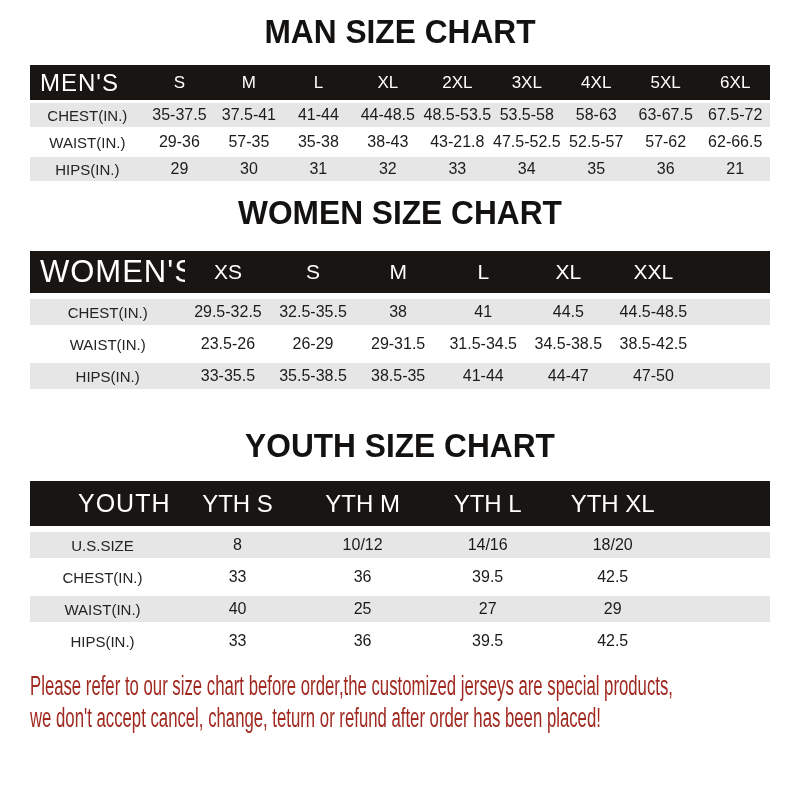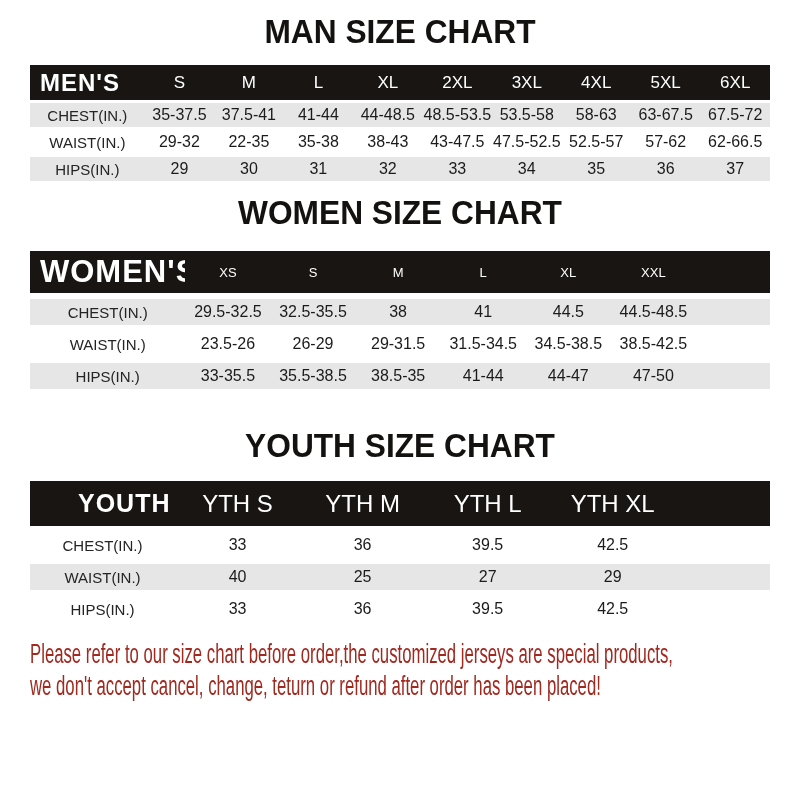--- a/index.html
+++ b/index.html
@@ -36,24 +36,24 @@
     width:740px;margin-left:30px;border-collapse:separate;table-layout:fixed;
   }
   .sec-men table{margin-top:13px;border-spacing:0 3px;}
   .sec-women table{margin-top:15px;border-spacing:0 6px;}
   .sec-youth table{margin-top:12px;border-spacing:0 6px;}
 
   thead th{
     background:#181512;color:#fff;font-weight:normal;text-align:center;
     overflow:hidden;white-space:nowrap;
   }
-  th.group-label{text-align:left;padding-left:10px;font-weight:bold;letter-spacing:1px;}
+  th.group-label{text-align:left;padding-left:10px;font-weight:normal;letter-spacing:1px;}
   .sec-men thead th{height:33px;font-size:17px;}
   .sec-men th.group-label{font-size:24px;}
-  .sec-women thead th{height:40px;font-size:13px;}
+  .sec-women thead th{height:40px;font-size:21px;}
   .sec-women th.group-label{font-size:31px;}
   .sec-youth thead th{height:43px;font-size:24px;}
   .sec-youth th.group-label{font-size:25px;padding-left:48px;}
 
   tbody td{
     text-align:center;font-size:16px;color:#1b1b1b;background:#fff;
     overflow:hidden;white-space:nowrap;
   }
   .sec-men tbody td{height:22px;}
   .sec-women tbody td{height:24px;}
@@ -112,41 +112,41 @@
               <td>41-44</td>
               <td>44-48.5</td>
               <td>48.5-53.5</td>
               <td>53.5-58</td>
               <td>58-63</td>
               <td>63-67.5</td>
               <td>67.5-72</td>
             </tr>
             <tr class="">
               <td class="row-label">WAIST(IN.)</td>
-              <td>29-32</td>
-              <td>22-35</td>
+              <td>29-36</td>
+              <td>57-35</td>
               <td>35-38</td>
               <td>38-43</td>
-              <td>43-47.5</td>
+              <td>43-21.8</td>
               <td>47.5-52.5</td>
               <td>52.5-57</td>
               <td>57-62</td>
               <td>62-66.5</td>
             </tr>
             <tr class="gray">
               <td class="row-label">HIPS(IN.)</td>
               <td>29</td>
               <td>30</td>
               <td>31</td>
               <td>32</td>
               <td>33</td>
               <td>34</td>
               <td>35</td>
               <td>36</td>
-              <td>37</td>
+              <td>21</td>
             </tr>
           </tbody>
         </table>
       </section>
       <section class="sec-women">
         <h2 class="section-heading">WOMEN SIZE CHART</h2>
         <table>
           <colgroup>
             <col style="width: 21%;">
             <col style="width: 11.5%;">
@@ -218,20 +218,28 @@
             <tr>
               <th class="group-label">YOUTH</th>
               <th>YTH S</th>
               <th>YTH M</th>
               <th>YTH L</th>
               <th>YTH XL</th>
               <th></th>
             </tr>
           </thead>
           <tbody>
+            <tr class="gray">
+              <td class="row-label">U.S.SIZE</td>
+              <td>8</td>
+              <td>10/12</td>
+              <td>14/16</td>
+              <td>18/20</td>
+              <td></td>
+            </tr>
             <tr class="">
               <td class="row-label">CHEST(IN.)</td>
               <td>33</td>
               <td>36</td>
               <td>39.5</td>
               <td>42.5</td>
               <td></td>
             </tr>
             <tr class="gray">
               <td class="row-label">WAIST(IN.)</td>

